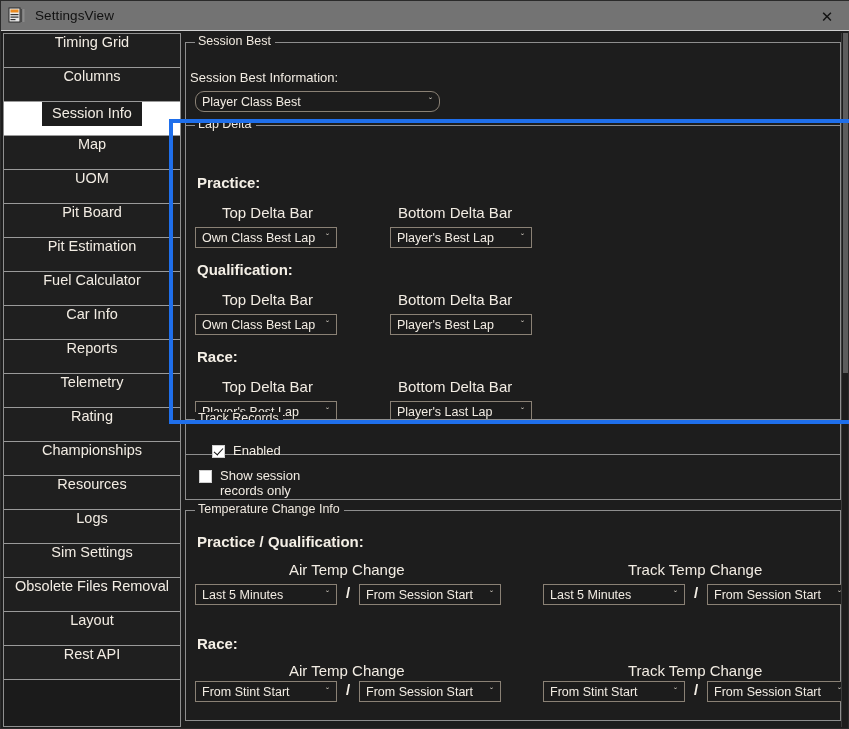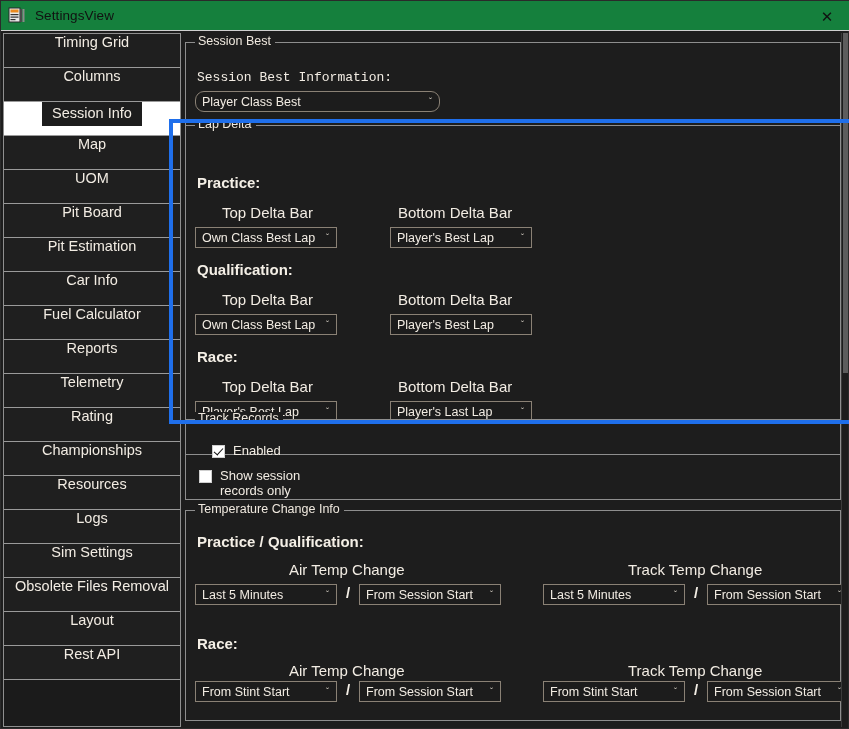--- a/index.html
+++ b/index.html
@@ -14,21 +14,21 @@
     position: relative;
     width: 849px; height: 729px;
     background: #1d1d1d;
     border: 1px solid #2a2a2a;
   }
 
   
   .titlebar {
     position: absolute; left: 0; top: 0;
     width: 849px; height: 30px;
-    background: #15803d;
+    background: #737373;
     border-bottom: 1px solid #cfcfcf;
     display: flex; align-items: center;
   }
   .tb-icon {
     width: 20px; height: 20px; margin-left: 6px; margin-right: 8px;
     position: relative; flex: none;
   }
   .tb-icon svg { display: block; }
   .tb-title {
     font-size: 13.5px; color: #111; letter-spacing: .1px;
@@ -213,24 +213,24 @@
       <div class="nav-item">
         <span class="nav-label">UOM</span>
       </div>
       <div class="nav-item">
         <span class="nav-label">Pit Board</span>
       </div>
       <div class="nav-item">
         <span class="nav-label">Pit Estimation</span>
       </div>
       <div class="nav-item">
+        <span class="nav-label">Fuel Calculator</span>
+      </div>
+      <div class="nav-item">
         <span class="nav-label">Car Info</span>
-      </div>
-      <div class="nav-item">
-        <span class="nav-label">Fuel Calculator</span>
       </div>
       <div class="nav-item">
         <span class="nav-label">Reports</span>
       </div>
       <div class="nav-item">
         <span class="nav-label">Telemetry</span>
       </div>
       <div class="nav-item">
         <span class="nav-label">Rating</span>
       </div>
@@ -254,21 +254,21 @@
       </div>
       <div class="nav-item">
         <span class="nav-label">Rest API</span>
       </div>
     </div>
 
   <div class="content">
 
     <div class="group" style="left:2px; top:9px; width:656px; height:84px;">
       <span class="legend">Session Best</span>
-      <span class="lbl-plain" style="left:11px; top:27px;font-family:Liberation Mono, monospace;">Session Best Information:</span>
+      <span class="lbl-plain" style="left:4px; top:27px;">Session Best Information:</span>
       <div class="combo" style="left:9px; top:48px; width:245px;border-radius:9px;">
         <span>Player Class Best</span>
         <span class="chev">ˇ</span>
       </div>
     </div>
 
     <div class="group" style="left:2px; top:92px; width:656px; height:330px;">
       <span class="legend">Lap Delta</span>
 
       <span class="lbl-bold" style="left:11px; top:48px;">Practice:</span>

